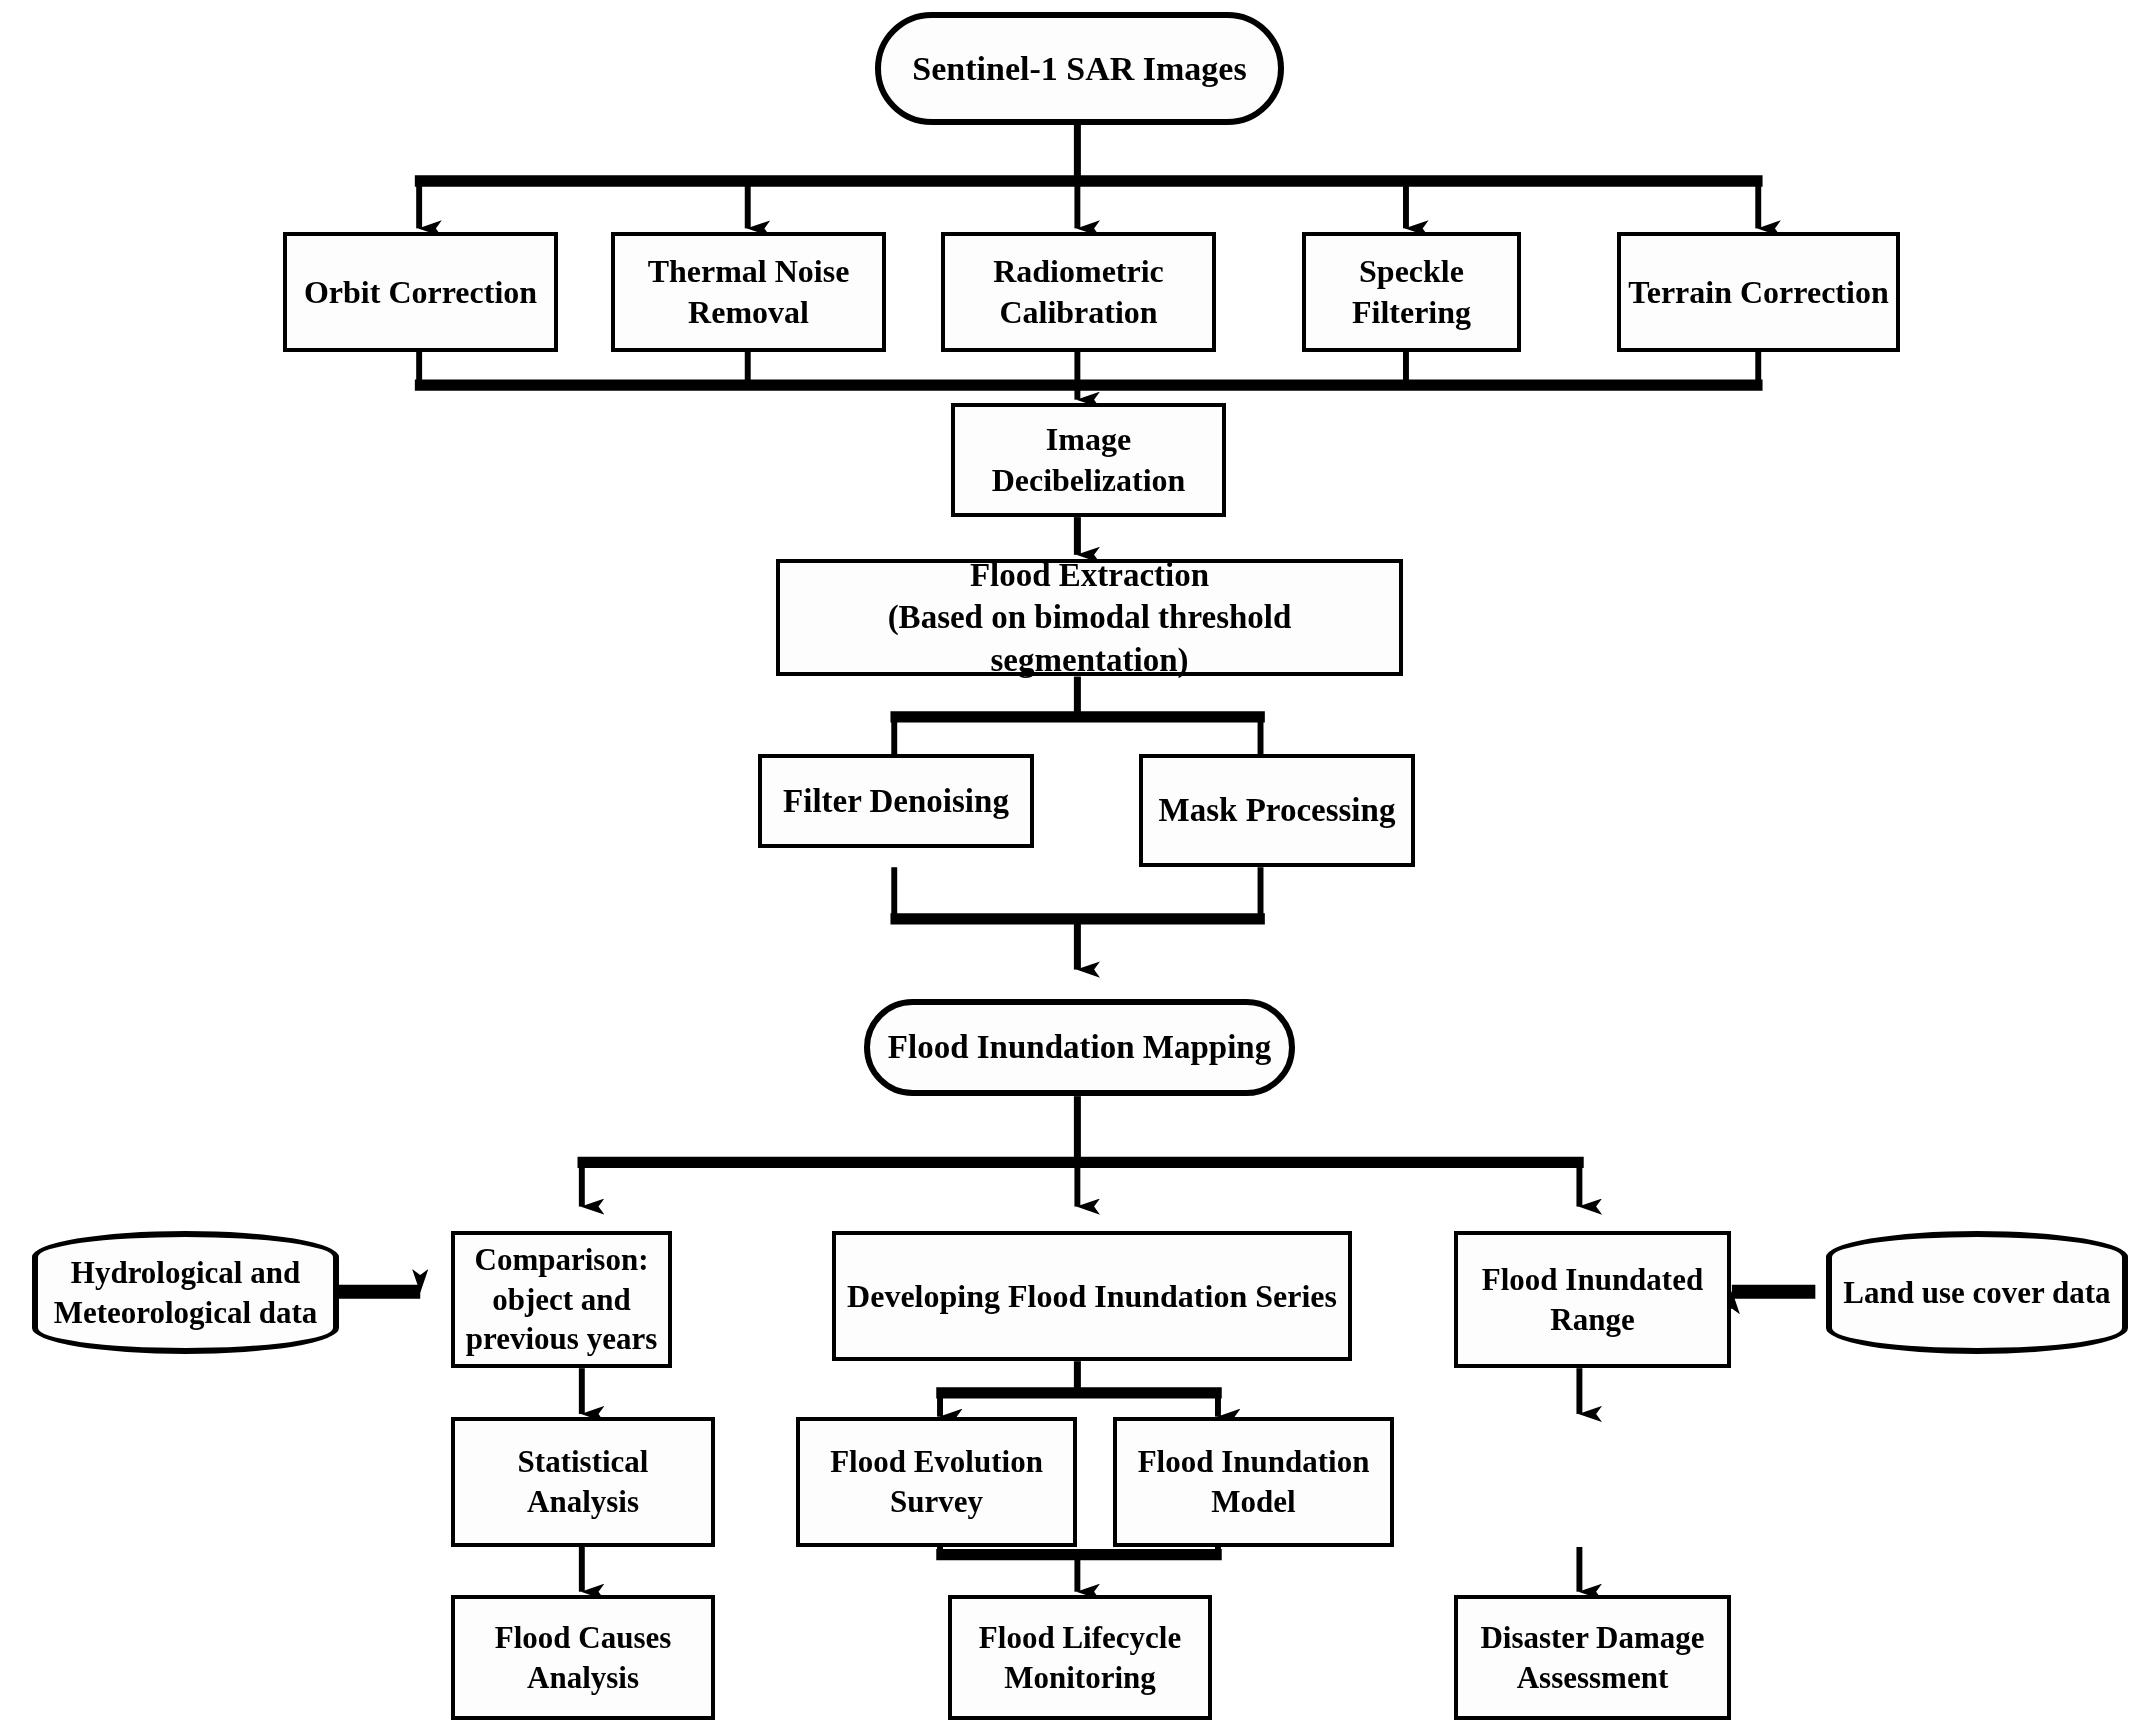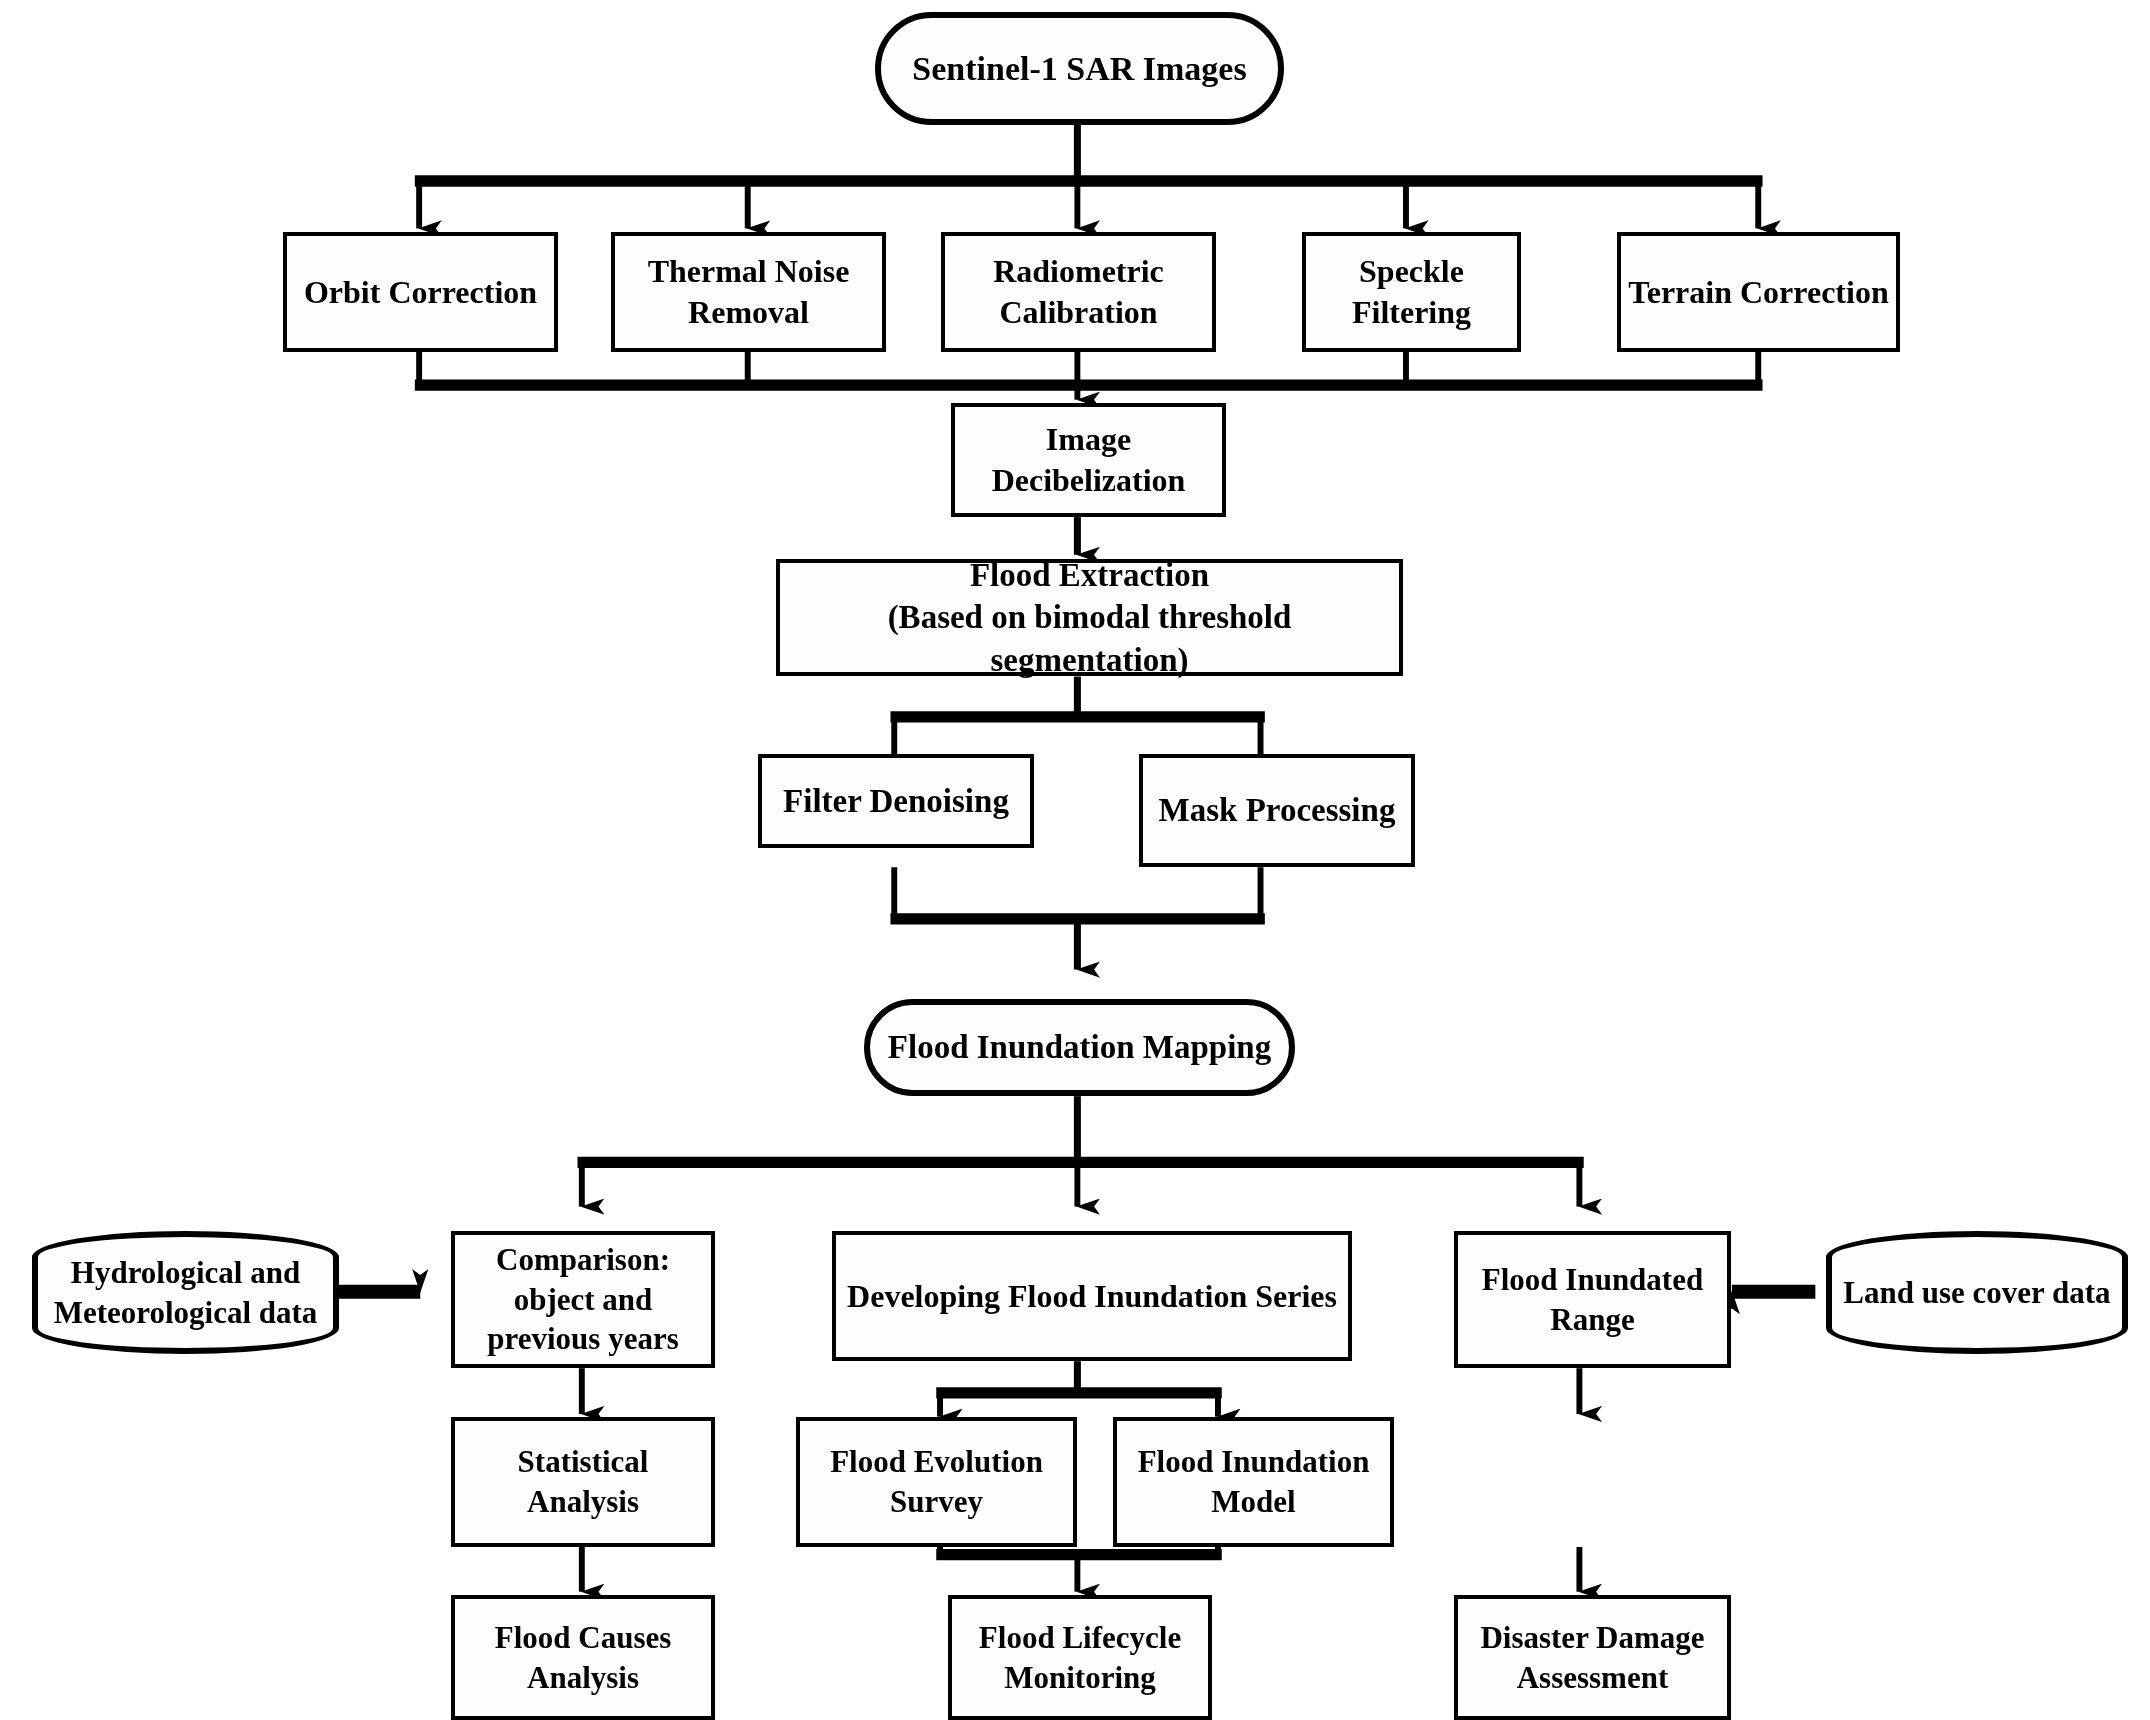--- a/index.html
+++ b/index.html
@@ -174,21 +174,21 @@
 
   <div class="node rounded f62" style="left:864px; top:999px; width:431px; height:97px;">
     <span class="lbl">Flood Inundation Mapping</span>
   </div>
 
   <div class="node cylinder f58" style="left:32px; top:1231px; width:307px; height:123px;">
     <span class="lbl">Hydrological and
 Meteorological data</span>
   </div>
 
-  <div class="node f58" style="left:451px; top:1231px; width:264px; height:137px;">
+  <div class="node f58" style="left:451px; top:1231px; width:221px; height:137px;">
     <span class="lbl">Comparison:
 object and
 previous years</span>
   </div>
 
   <div class="node f60" style="left:832px; top:1231px; width:520px; height:130px;">
     <span class="lbl">Developing Flood Inundation Series</span>
   </div>
 
   <div class="node f58" style="left:1454px; top:1231px; width:277px; height:137px;">

